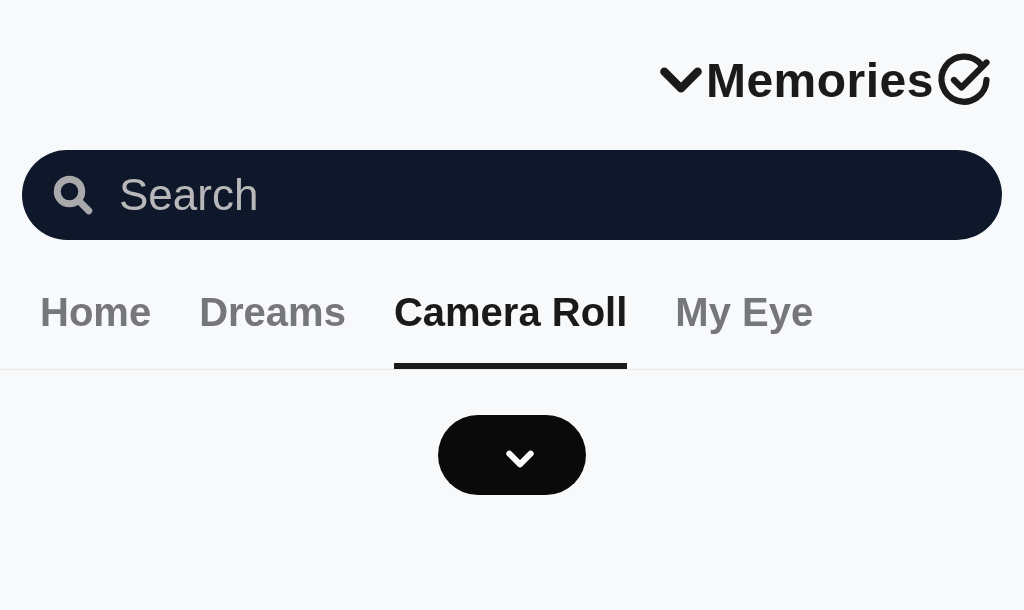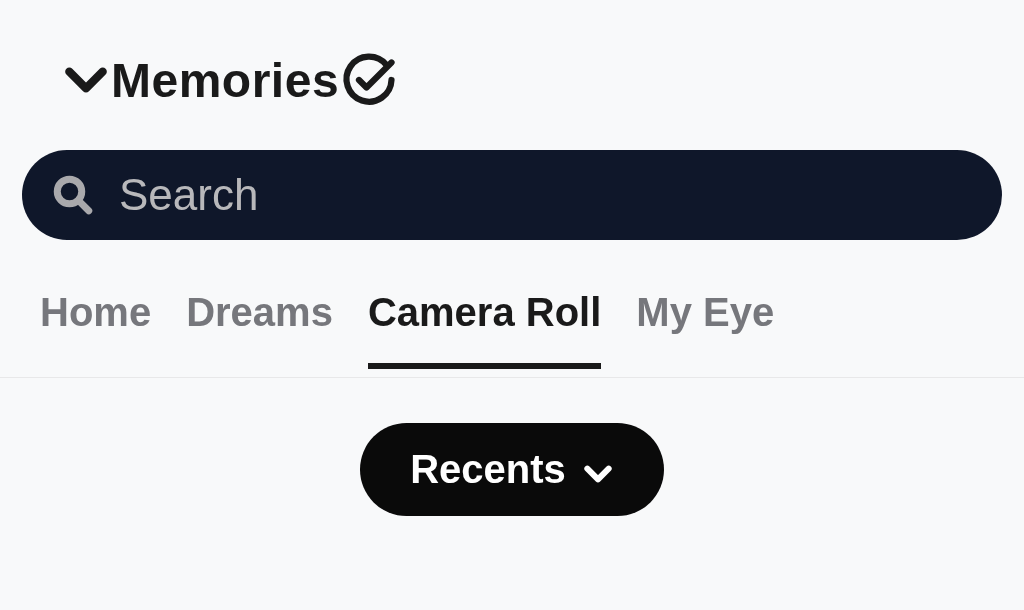--- a/index.html
+++ b/index.html
@@ -10,23 +10,22 @@
     body {
       width: 1024px;
       height: 610px;
       background: #f8f9fa;
       font-family: -apple-system, BlinkMacSystemFont, "Segoe UI", Helvetica, Arial, sans-serif;
       overflow: hidden;
     }
     .header {
       display: flex;
       align-items: center;
-      justify-content: flex-start;
+      justify-content: flex-end;
       padding: 50px 30px 30px 30px;
-      margin-left: 31px;
     }
     .chevron-down {
       width: 50px;
       height: 50px;
       cursor: pointer;
     }
     .title {
       font-size: 48px;
       font-weight: 700;
       color: #1a1a1a;
@@ -59,22 +58,22 @@
       color: #b8b8bb;
       outline: none;
       width: 100%;
       font-family: inherit;
     }
     .search-input::placeholder {
       color: #b8b8bb;
     }
     .tabs {
       display: flex;
-      gap: 35px;
-      padding: 50px 40px 8px 40px;
+      gap: 48px;
+      padding: 50px 40px 0 40px;
       border-bottom: 1px solid #e8e8e9;
       overflow: hidden;
     }
     .tab {
       font-size: 40px;
       font-weight: 600;
       color: #76777c;
       padding-bottom: 28px;
       cursor: pointer;
       white-space: nowrap;
@@ -142,20 +141,19 @@
 
 <div class="tabs">
   <div class="tab">Home</div>
   <div class="tab">Dreams</div>
   <div class="tab active">Camera Roll</div>
   <div class="tab">My Eye</div>
 </div>
 
 <div class="content">
   <button class="recents-btn">
-    <span>Recents</span>
     <span class="recents-chevron">
       <svg viewBox="0 0 24 24" fill="none" stroke="#fff" stroke-width="4.5" stroke-linecap="round" stroke-linejoin="round">
         <polyline points="4,8 12,16 20,8"></polyline>
       </svg>
     </span>
   </button>
 </div>
 
 </body></html>

